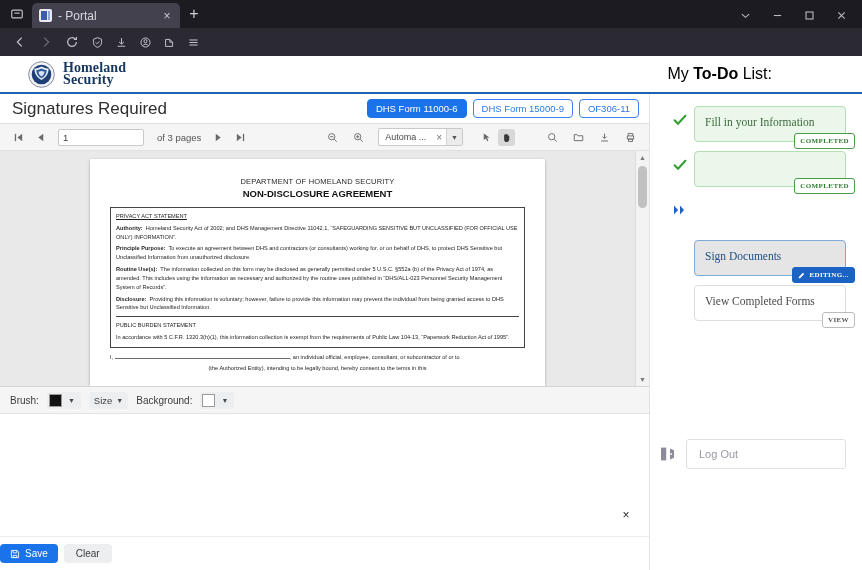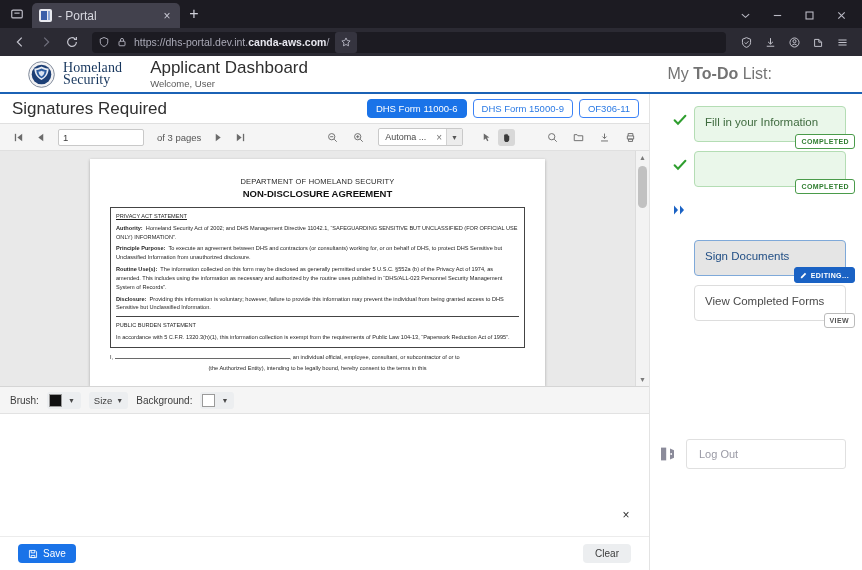--- a/index.html
+++ b/index.html
@@ -89,28 +89,28 @@
   }
 
   
   .appheader {
     height: 38px; flex: none; display: flex; align-items: center;
     border-bottom: 2px solid #1b62b5; background: #fff; padding-left: 28px;
   }
   .dhs-seal { width: 27px; height: 27px; flex: none; }
   .dhs-wordmark {
     margin-left: 8px; color: #17365d; font-family: "Liberation Serif", serif;
-    font-size: 14px; font-weight: 400; line-height: 12px; letter-spacing: .1px;
+    font-size: 14px; font-weight: 700; line-height: 12px; letter-spacing: .1px;
   }
   .dhs-wordmark span { display: block; }
   .apptitle-wrap { margin-left: 28px; }
   .apptitle { font-size: 17px; color: #2f2f2f; font-weight: 400; line-height: 20px; }
   .appsub { font-size: 9.5px; color: #5a5a5a; line-height: 12px; }
   .todo-heading {
-    margin-left: auto; margin-right: 90px; font-size: 16px; color: #737373; font-weight: 400;
+    margin-left: auto; margin-right: 90px; font-size: 16px; color: #000000; font-weight: 400;
   }
   .todo-heading b { font-weight: 700; }
 
   
   .split { flex: 1; display: flex; min-height: 0; }
   .leftcol { width: 650px; flex: none; display: flex; flex-direction: column; min-height: 0;
              border-right: 1px solid #e3e3e3; }
   .rightcol { flex: 1; background: #fff; position: relative; }
 
   
@@ -210,39 +210,39 @@
     border-radius: 3px; padding: 0 5px; gap: 4px;
   }
   .sizegrp span { font-size: 9.5px; color: #3c3c3c; }
   .canvas { flex: 1; background: #fff; position: relative; min-height: 0; }
   .canvas-close {
     position: absolute; right: 16px; bottom: 14px; width: 14px; height: 14px;
     color: #2e2e2e; font-size: 12px; line-height: 14px; text-align: center;
   }
   .actionbar {
     height: 34px; flex: none; display: flex; align-items: center; gap: 6px;
-    padding: 0 18px; border-top: 1px solid #ececec; justify-content: space-between;
+    padding: 0 0; border-top: 1px solid #ececec;
   }
   .btn-save {
     display: flex; align-items: center; gap: 5px; background: #1a73e8; color: #fff;
     font-size: 10px; padding: 4px 10px; border-radius: 4px;
   }
   .btn-save svg { width: 10px; height: 10px; }
   .btn-clear {
     background: #eceef0; color: #3a3a3a; font-size: 10px; padding: 4px 12px; border-radius: 4px;
   }
 
   
   .todolist { padding: 12px 16px 0 22px; display: flex; flex-direction: column; gap: 9px; }
   .todoitem { display: flex; align-items: flex-start; gap: 6px; position: relative; }
   .todomark { width: 16px; flex: none; padding-top: 8px; display: flex; justify-content: center; }
   .todomark svg { width: 14px; height: 12px; }
   .todocard {
     flex: 1; border: 1px solid #ddd; border-radius: 4px; background: #fff;
-    padding: 8px 10px 11px 10px; position: relative; min-height: 36px;
+    padding: 8px 10px 11px 10px; position: relative; min-height: 36px; font-family: Liberation Serif, serif;
   }
   .todocard.done { background: #eaf7ea; border-color: #b4ddb4; }
   .todocard.active { background: #e5e5e5; border-color: #7fa9d9; margin-top: 44px; }
   .todotext { font-size: 11.5px; color: #4a4a4a; line-height: 14px; }
   .todocard.done .todotext { color: #3f6b3f; }
   .todocard.active .todotext { color: #224f85; }
   .badge {
     position: absolute; right: -10px; bottom: -8px; font-size: 7px; letter-spacing: .4px;
     padding: 3px 5px; border-radius: 3px; background: #fff; border: 1px solid #bbb;
     color: #555; font-weight: 700; white-space: nowrap;
@@ -316,35 +316,20 @@
     <div class="navbtn dim">
       <svg viewBox="0 0 16 16" fill="none" stroke="currentColor" stroke-width="1.4">
           <path d="M6 3l5 5-5 5"></path>
         </svg>
     </div>
     <div class="navbtn">
       <svg viewBox="0 0 16 16" fill="none" stroke="currentColor" stroke-width="1.4">
         <path d="M13 8a5 5 0 1 1-1.6-3.6"></path>
           <path d="M13 2.2V5h-2.8"></path>
       </svg>
-    </div>
-    <div class="urlbar">
-      <svg viewBox="0 0 16 16" fill="none" stroke="#b8b8c4" stroke-width="1.2">
-        <path d="M8 2l5 2v4c0 3-2.2 5-5 6-2.8-1-5-3-5-6V4z"></path>
-      </svg>
-      <svg viewBox="0 0 16 16" fill="none" stroke="#b8b8c4" stroke-width="1.2">
-        <rect x="4" y="7" width="8" height="6" rx="1"></rect>
-          <path d="M6 7V5.2a2 2 0 0 1 4 0V7"></path>
-      </svg>
-      <div class="urltext"><span>https://dhs-portal.dev.int.</span><b>canda-aws.com</b><span>/</span></div>
-      <div class="urlstar">
-        <svg viewBox="0 0 16 16" fill="none" stroke="currentColor" stroke-width="1.2">
-            <path d="M8 2.6l1.7 3.5 3.8.5-2.8 2.7.7 3.8L8 11.3 4.6 13.1l.7-3.8L2.5 6.6l3.8-.5z"></path>
-          </svg>
-      </div>
     </div>
     <div class="toolend">
       <div class="navbtn">
         <svg viewBox="0 0 16 16" fill="none" stroke="currentColor" stroke-width="1.2">
             <path d="M8 2l5 2v4c0 3-2.2 5-5 6-2.8-1-5-3-5-6V4z"></path>
             <path d="M5.8 8l1.6 1.6L10.4 6.5"></path>
           </svg>
       </div>
       <div class="navbtn">
         <svg viewBox="0 0 16 16" fill="none" stroke="currentColor" stroke-width="1.2">
@@ -378,24 +363,20 @@
       <svg class="dhs-seal" viewBox="0 0 40 40">
         <circle cx="20" cy="20" r="19" fill="#f2f2f4" stroke="#7a8596" stroke-width="1.4"></circle>
         <circle cx="20" cy="20" r="14.5" fill="#1d3f75"></circle>
         <path d="M20 8c5 2.5 8.5 3 10.5 3 0 8-4 13.5-10.5 17-6.5-3.5-10.5-9-10.5-17 2 0 5.5-.5 10.5-3z" fill="#e8ecf4"></path>
         <path d="M20 11c3.6 1.8 6.2 2.2 7.7 2.2 0 6-2.9 9.9-7.7 12.5-4.8-2.6-7.7-6.5-7.7-12.5 1.5 0 4.1-.4 7.7-2.2z" fill="#2a5a9e"></path>
         <path d="M20 14.5c2 1 3.5 1.2 4.4 1.2 0 3.4-1.7 5.7-4.4 7.2-2.7-1.5-4.4-3.8-4.4-7.2.9 0 2.4-.2 4.4-1.2z" fill="#d9e2f0"></path>
       </svg>
       <div class="dhs-wordmark">
         <span>Homeland</span>
         <span>Security</span>
-      </div>
-      <div class="apptitle-wrap">
-        <div class="apptitle">Applicant Dashboard</div>
-        <div class="appsub">Welcome, User</div>
       </div>
       <div class="todo-heading"><span>My </span><b>To-Do</b><span> List:</span></div>
     </div>
 
     <div class="split">
 
       <div class="leftcol">
 
         <div class="sigbar">
           <div class="sigtitle">Signatures Required</div>

